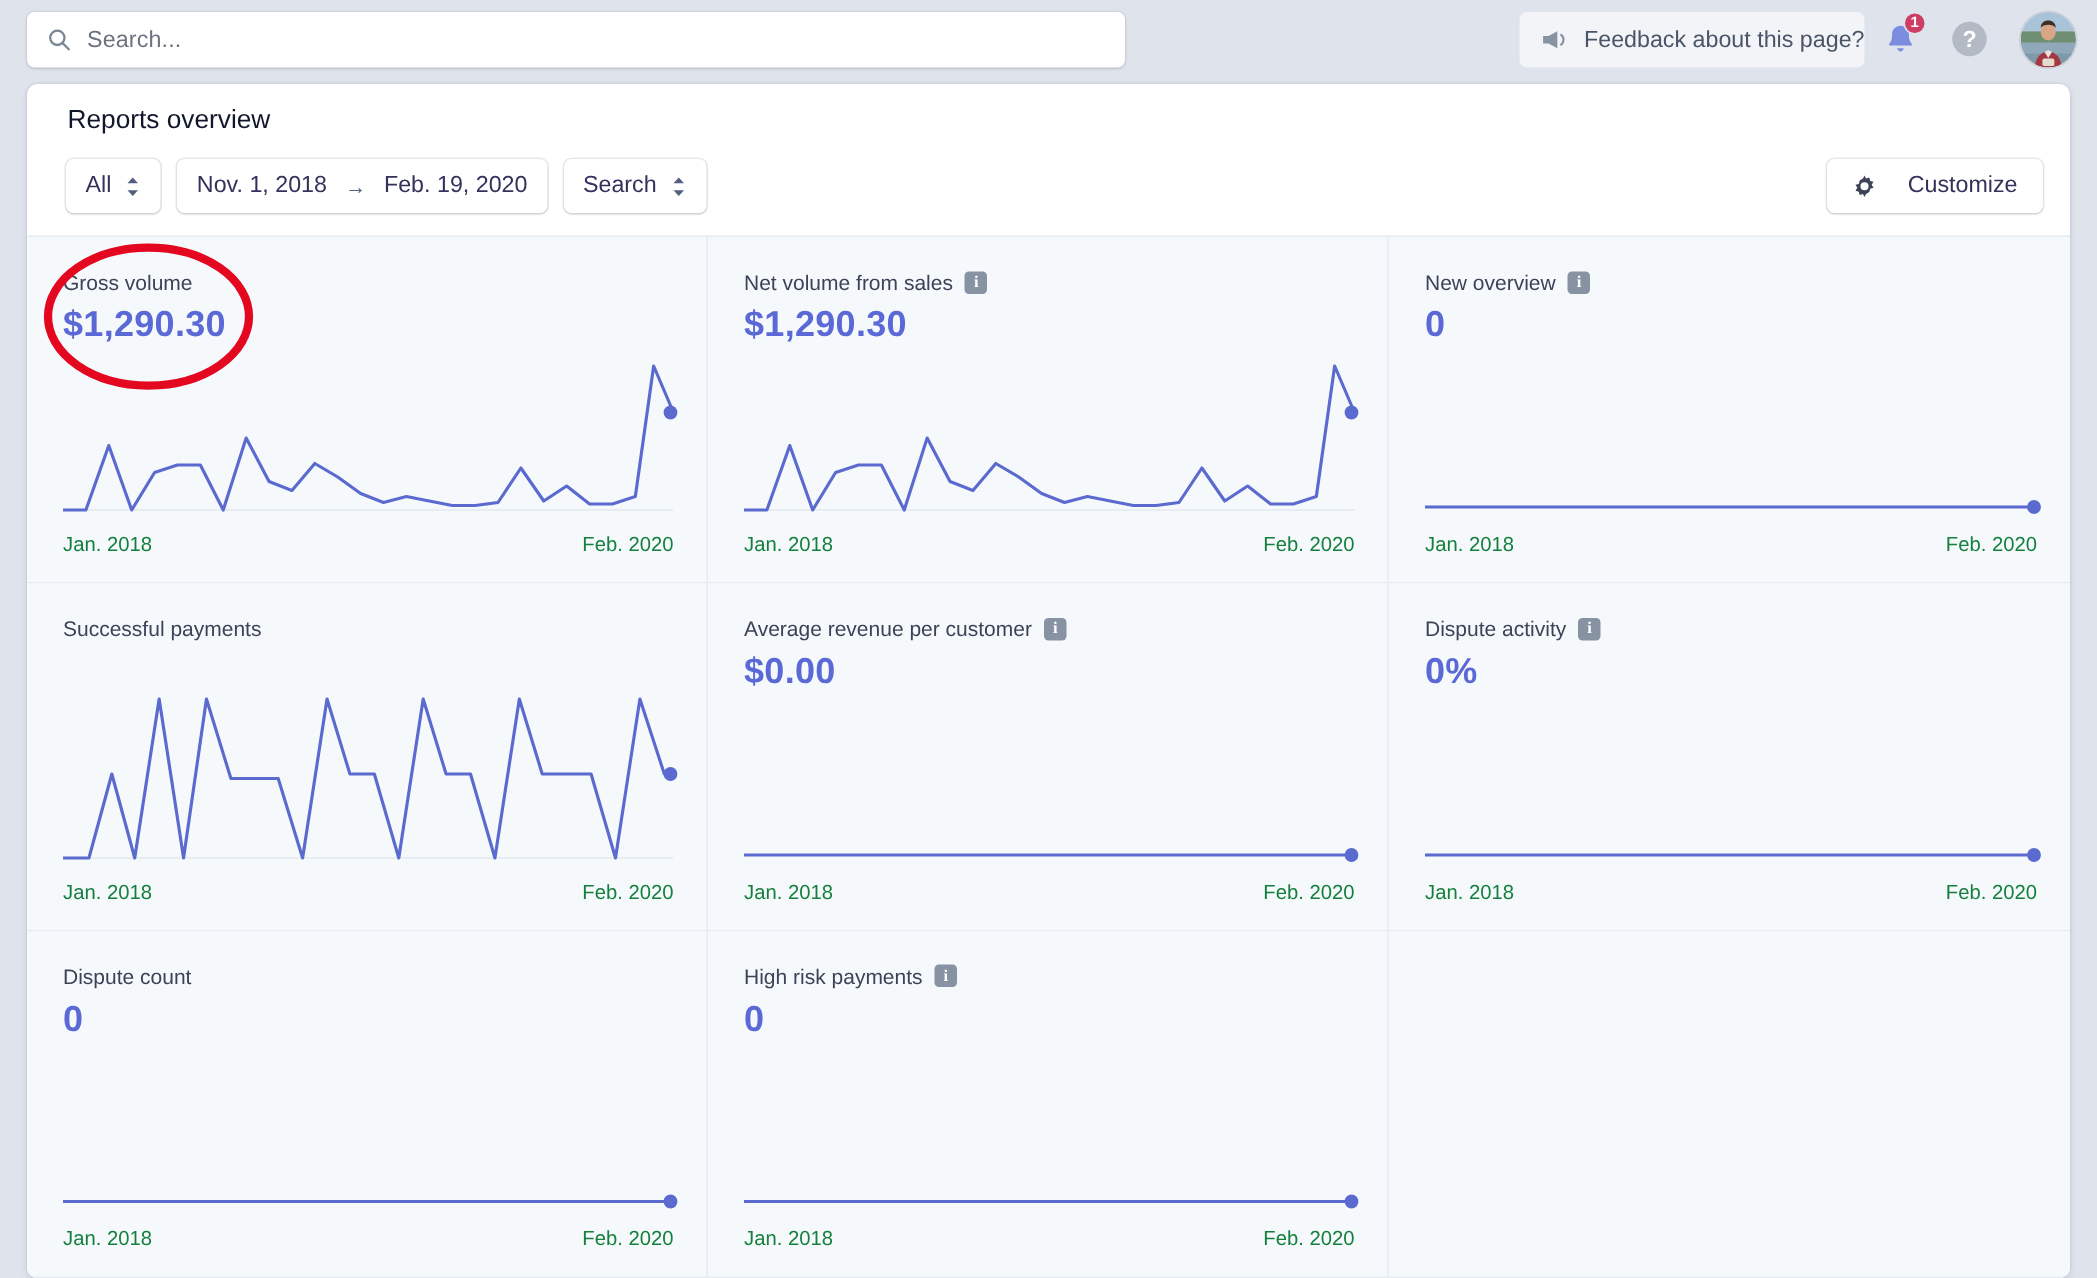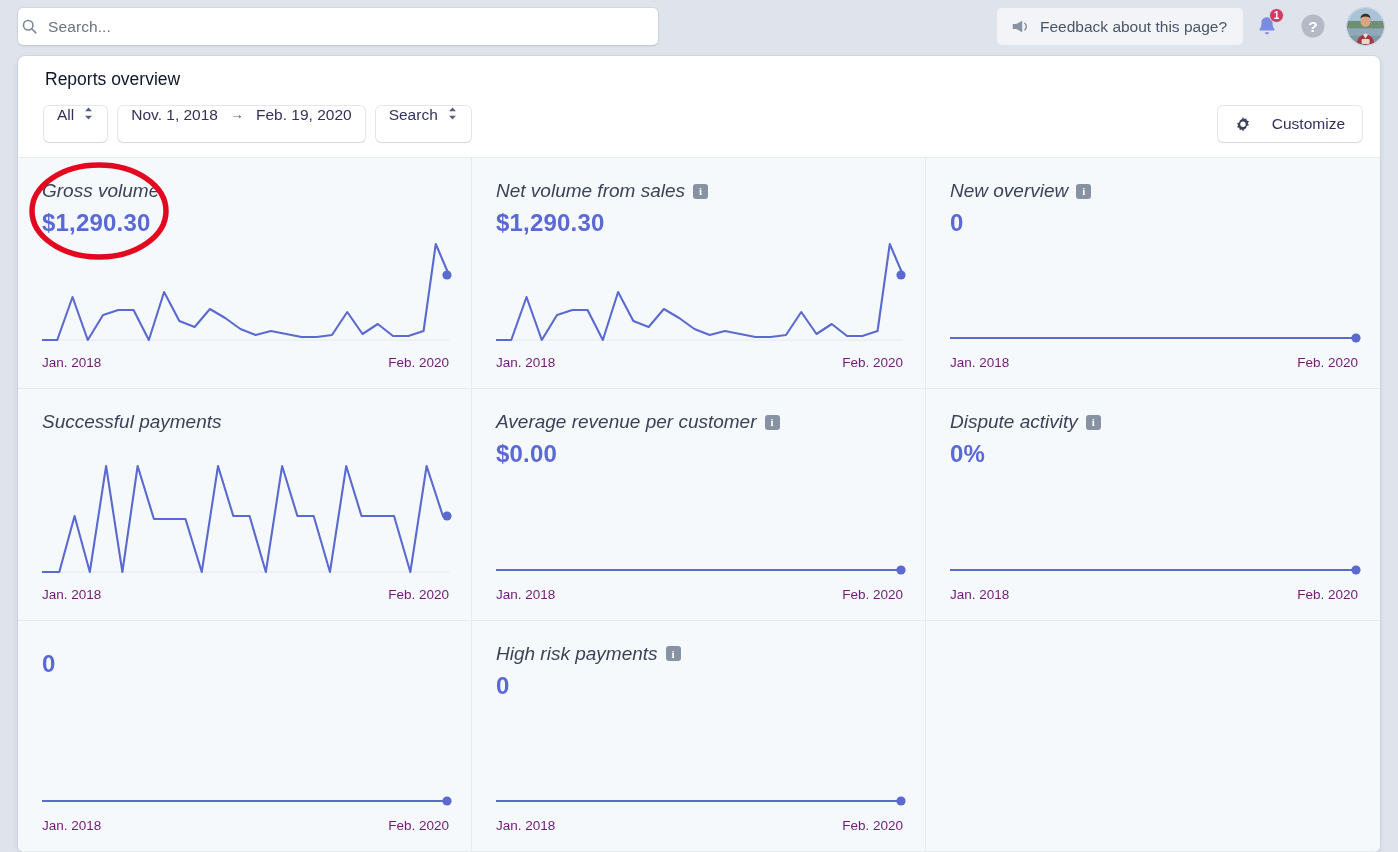--- a/index.html
+++ b/index.html
@@ -10,31 +10,31 @@
     font-family: "Liberation Sans", sans-serif;
     overflow: hidden;
   }
 
   
   .topbar {
     position: absolute; left: 0; top: 0; width: 1398px; height: 52px;
     display: flex; align-items: center;
   }
   .search-box {
-    position: absolute; left: 18px; top: 8px; width: 640px; height: 37px;
+    position: absolute; left: 18px; top: 8px; width: 732px; height: 37px;
     background: #ffffff; border-radius: 5px;
     box-shadow: 0 1px 2px rgba(60,66,87,.16), 0 0 0 1px rgba(60,66,87,.06);
-    display: flex; align-items: center; padding: 0 3px; gap: 10px;
+    display: flex; align-items: center; padding: 0 13px; gap: 10px;
   }
   .search-box .ph { color: #6b7280; font-size: 15.5px; letter-spacing: .1px; }
 
   .feedback-btn {
     position: absolute; right: 155px; top: 8px; height: 37px;
     background: #f2f4f8; border-radius: 5px;
-    display: flex; align-items: center; gap: 10px; padding: 0 16px 0 14px;
+    display: flex; align-items: center; gap: 10px; padding: 0 0 0 14px;
     cursor: pointer; border: none;
   }
   .feedback-btn .lbl { color: #4a5568; font-size: 15.5px; }
 
   .icon-btn {
     position: absolute; top: 7px; width: 38px; height: 38px;
     display: flex; align-items: center; justify-content: center; cursor: pointer;
   }
   #bell-btn  { right: 112px; }
   #help-btn  { right: 66px; }
@@ -59,21 +59,21 @@
     overflow: hidden;
   }
   .panel-title {
     position: absolute; left: 27px; top: 13px;
     font-size: 17.5px; color: #0f172a;
   }
   .controls { position: absolute; left: 26px; top: 50px; display: flex; gap: 11px; }
   .ctl {
     height: 36px; background: #fff; border-radius: 5px;
     box-shadow: 0 1px 1px rgba(60,66,87,.1), 0 0 0 1px rgba(60,66,87,.13);
-    display: flex; padding: 0 13px; gap: 9px;
+    display: flex; align-items: center; padding: 0 13px; gap: 9px;
     font-size: 15.5px; color: #32325d; cursor: pointer; white-space: nowrap;
   }
   .ctl .arrow { color: #525f7f; font-size: 14px; padding: 0 3px; }
   .customize-btn {
     position: absolute; right: 18px; top: 50px; height: 36px;
     background: #fff; border-radius: 5px;
     box-shadow: 0 1px 1px rgba(60,66,87,.1), 0 0 0 1px rgba(60,66,87,.13);
     display: flex; align-items: center; padding: 0 17px; gap: 21px;
     font-size: 15.5px; color: #32325d; cursor: pointer;
   }
@@ -86,37 +86,37 @@
     border-top: 1px solid #e6ebf1;
   }
   .cell {
     position: relative; background: #f6f9fc;
     border-right: 1px solid #e6ebf1; border-bottom: 1px solid #e6ebf1;
     padding: 22px 22px 0 24px; overflow: hidden;
   }
   .cell:nth-child(3n) { border-right: none; }
   .cell.empty { background: #f6f9fc; }
   .metric-head { display: flex; align-items: center; gap: 8px; }
-  .metric-label { font-size: 19px; color: #3c4257; font-style: italic; }
+  .metric-label { font-size: 14px; color: #3c4257; }
   .info-icon {
     width: 15px; height: 15px; border-radius: 3px; background: #8792a2;
     color: #fff; font-size: 11px; font-weight: bold;
     display: flex; align-items: center; justify-content: center;
     font-family: "Liberation Serif", serif; cursor: pointer; flex: none;
   }
   .metric-value {
     font-size: 24px; color: #5b69d6; margin-top: 7px; font-weight: 700;
     letter-spacing: .2px;
   }
   .spark { position: absolute; left: 24px; right: 22px; bottom: 46px; height: 120px; }
   .spark svg { width: 100%; height: 100%; display: block; overflow: visible; }
   .axis {
     position: absolute; left: 24px; right: 22px; bottom: 18px;
     display: flex; justify-content: space-between;
-    font-size: 13.5px; color: #701a75;
+    font-size: 13.5px; color: #15803d;
   }
 
   
   .annotation {
     position: absolute; left: 28px; top: 161px; width: 142px; height: 100px;
     pointer-events: none; z-index: 50;
   }
   .annotation svg { width: 100%; height: 100%; display: block; }
 </style>
 </head>
@@ -330,20 +330,23 @@
           <circle cx="7" cy="116" r="4.6" fill="#5a6acf"></circle>
         </svg>
       </div>
       <div class="axis">
         <span>Jan. 2018</span>
         <span>Feb. 2020</span>
       </div>
     </div>
 
     <div class="cell">
+      <div class="metric-head">
+        <span class="metric-label">Dispute count</span>
+      </div>
       <div class="metric-value">0</div>
       <div class="spark">
         <svg viewBox="0 0 400 120" preserveAspectRatio="none">
           <polyline points="0,116 400,116" fill="none" stroke="#5a6acf" stroke-width="2.1" vector-effect="non-scaling-stroke"></polyline>
         </svg>
         <svg style="position:absolute;right:-5px;top:0;width:14px;height:120px;" viewBox="0 0 14 120" preserveAspectRatio="none">
           <circle cx="7" cy="116" r="4.6" fill="#5a6acf"></circle>
         </svg>
       </div>
       <div class="axis">

